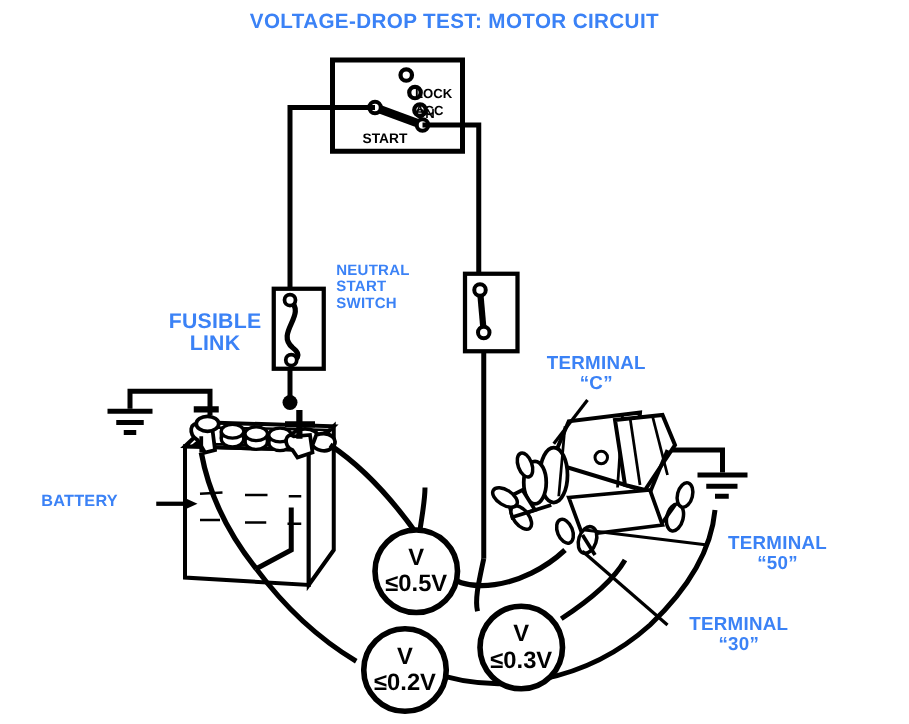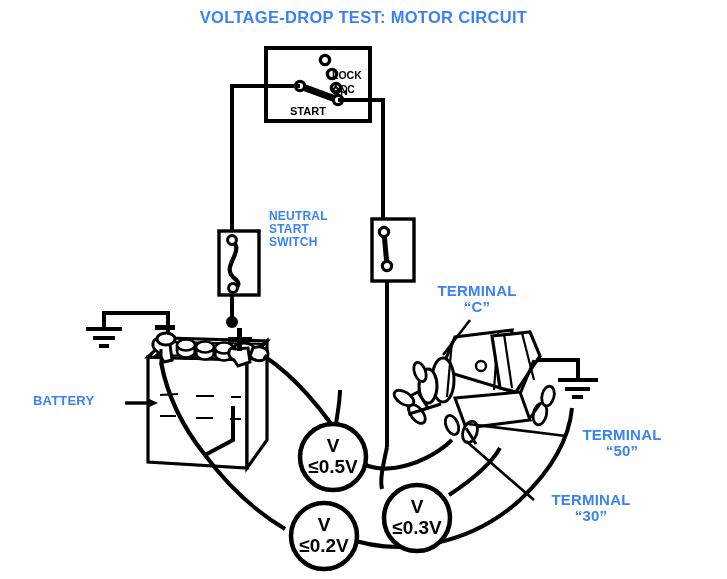--- a/index.html
+++ b/index.html
@@ -203,20 +203,22 @@
     </g>
   </svg>
 
   <div class="lbl" id="title">VOLTAGE-DROP TEST: MOTOR CIRCUIT</div>
 
   <div class="swtxt" id="sw-lock">LOCK</div>
   <div class="swtxt" id="sw-acc">ACC</div>
   <div class="swtxt" id="sw-on">ON</div>
   <div class="swtxt" id="sw-start">START</div>
 
+  <div class="lbl" id="lbl-fusible">FUSIBLE
+LINK</div>
   <div class="lbl" id="lbl-neutral">NEUTRAL
 START
 SWITCH</div>
   <div class="lbl" id="lbl-battery">BATTERY</div>
 
   <div class="lbl" id="lbl-term-c">TERMINAL
 “C”</div>
   <div class="lbl" id="lbl-term-50">TERMINAL
 “50”</div>
   <div class="lbl" id="lbl-term-30">TERMINAL

